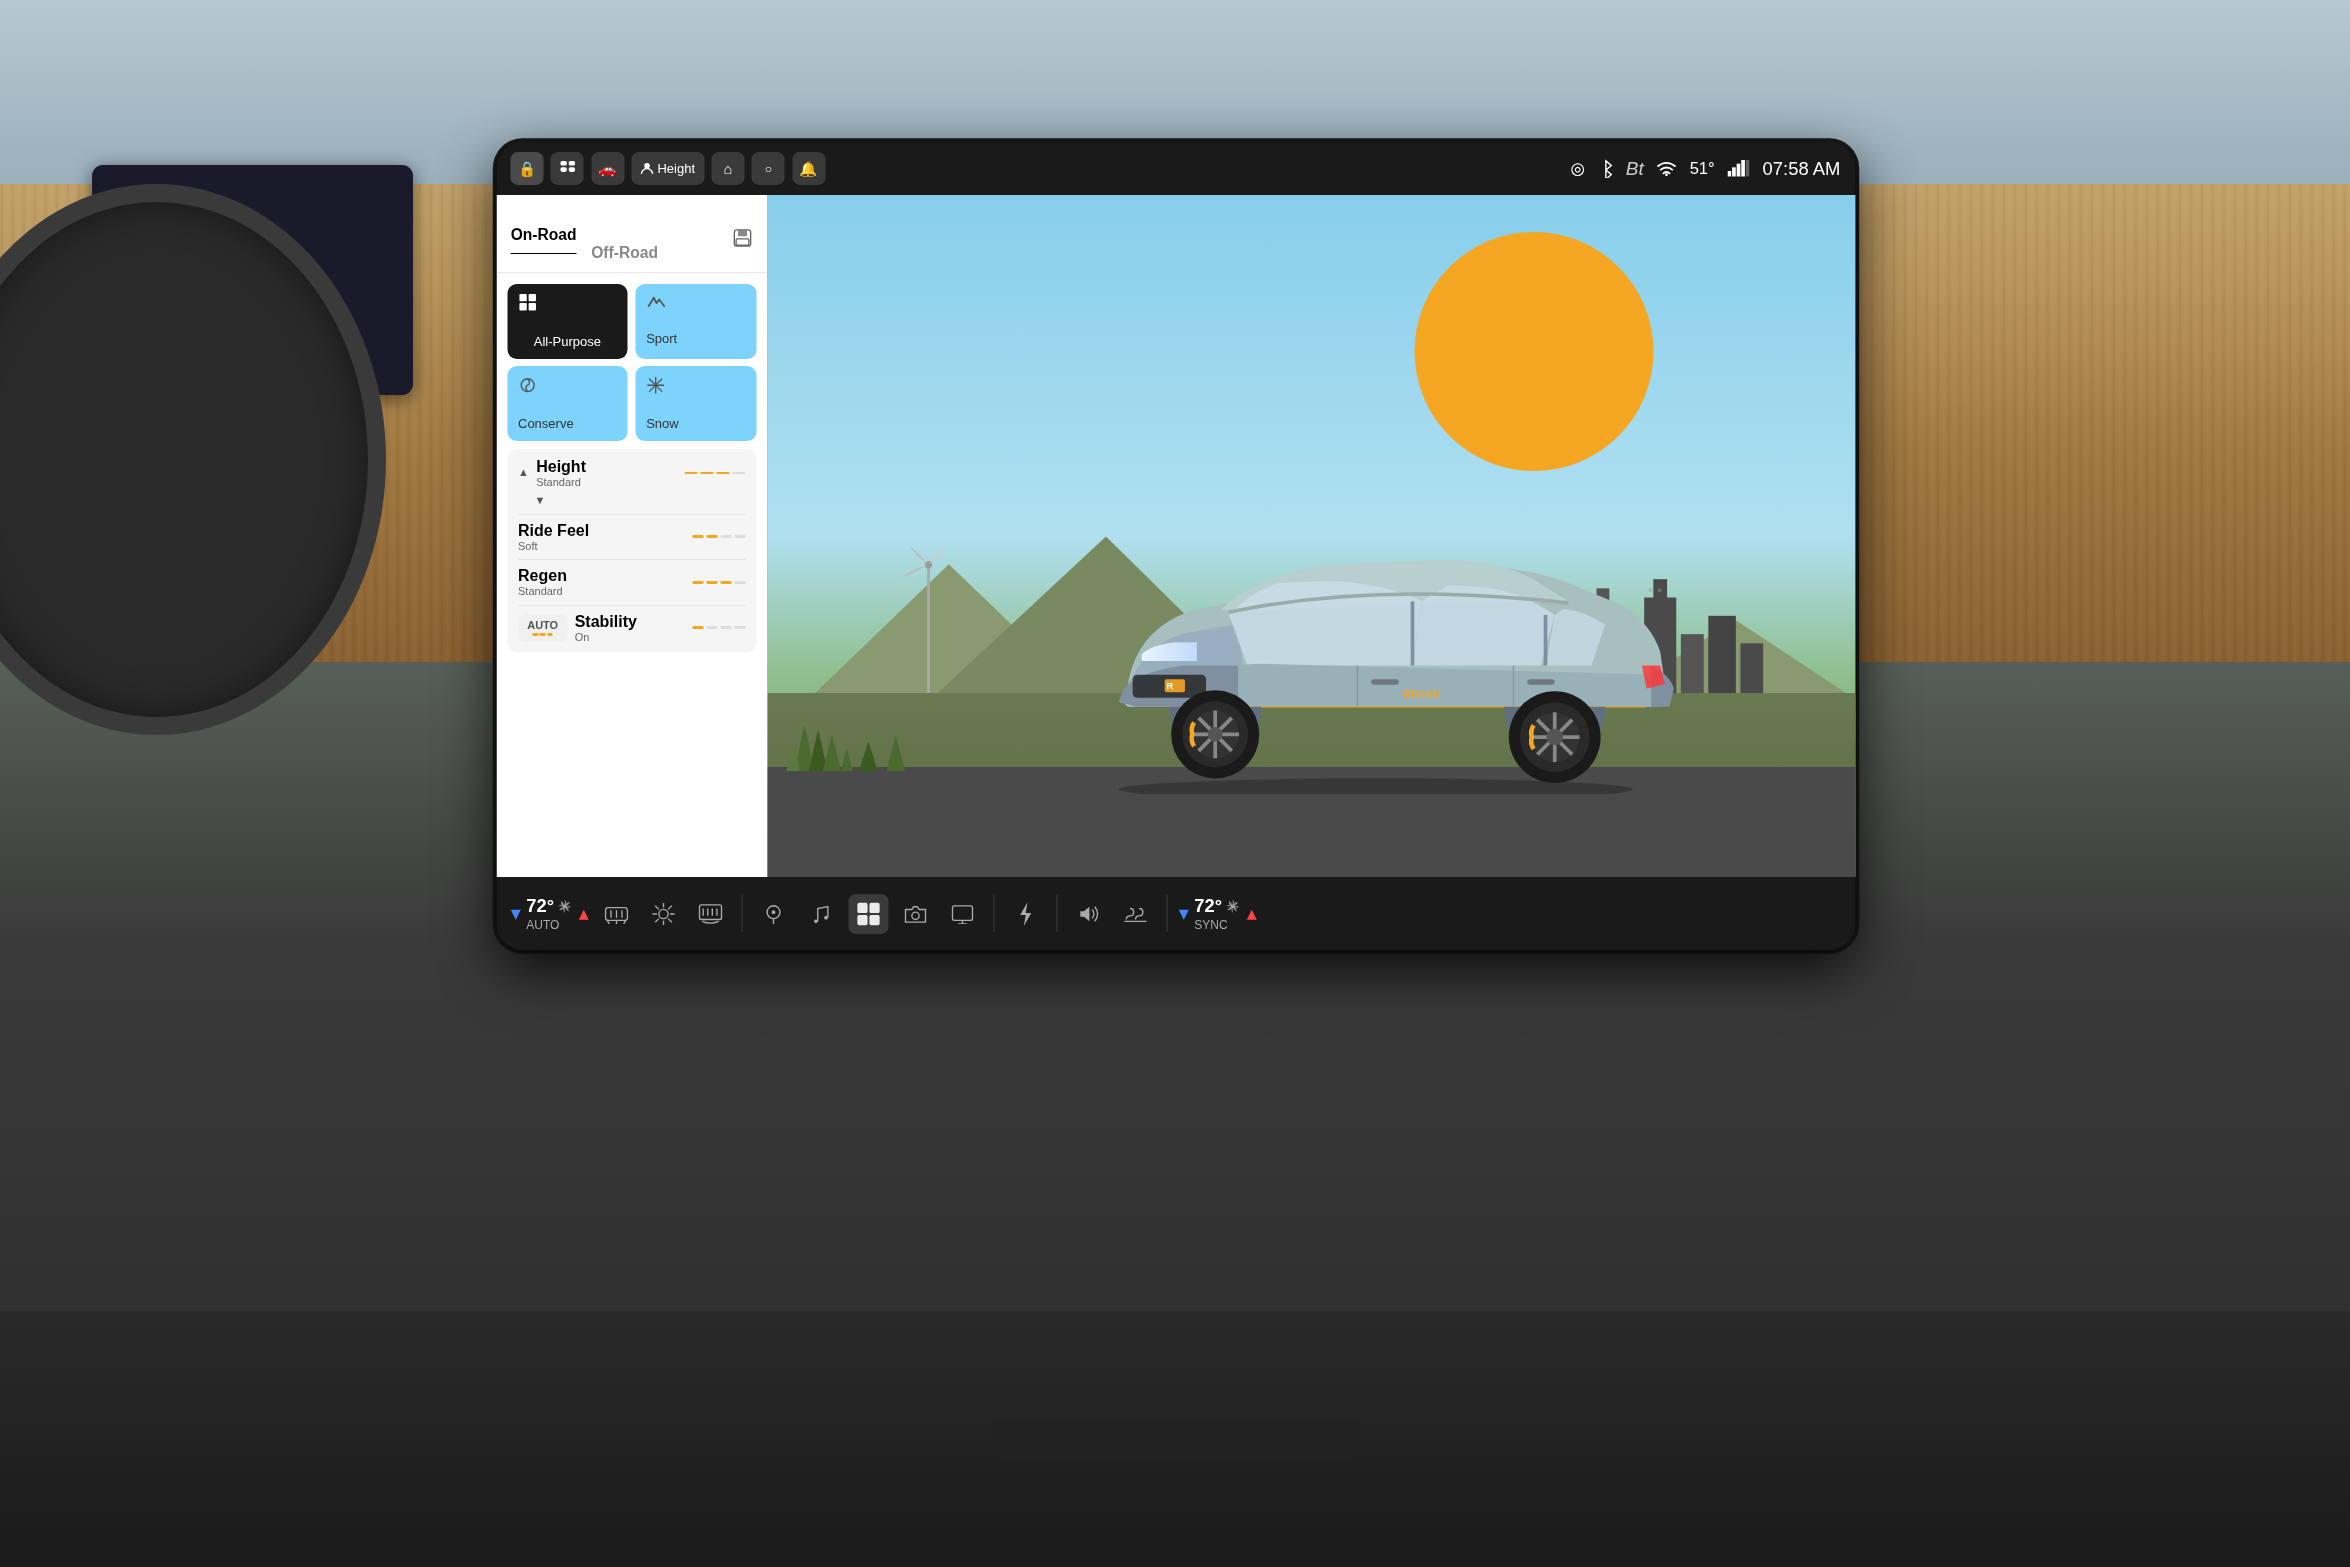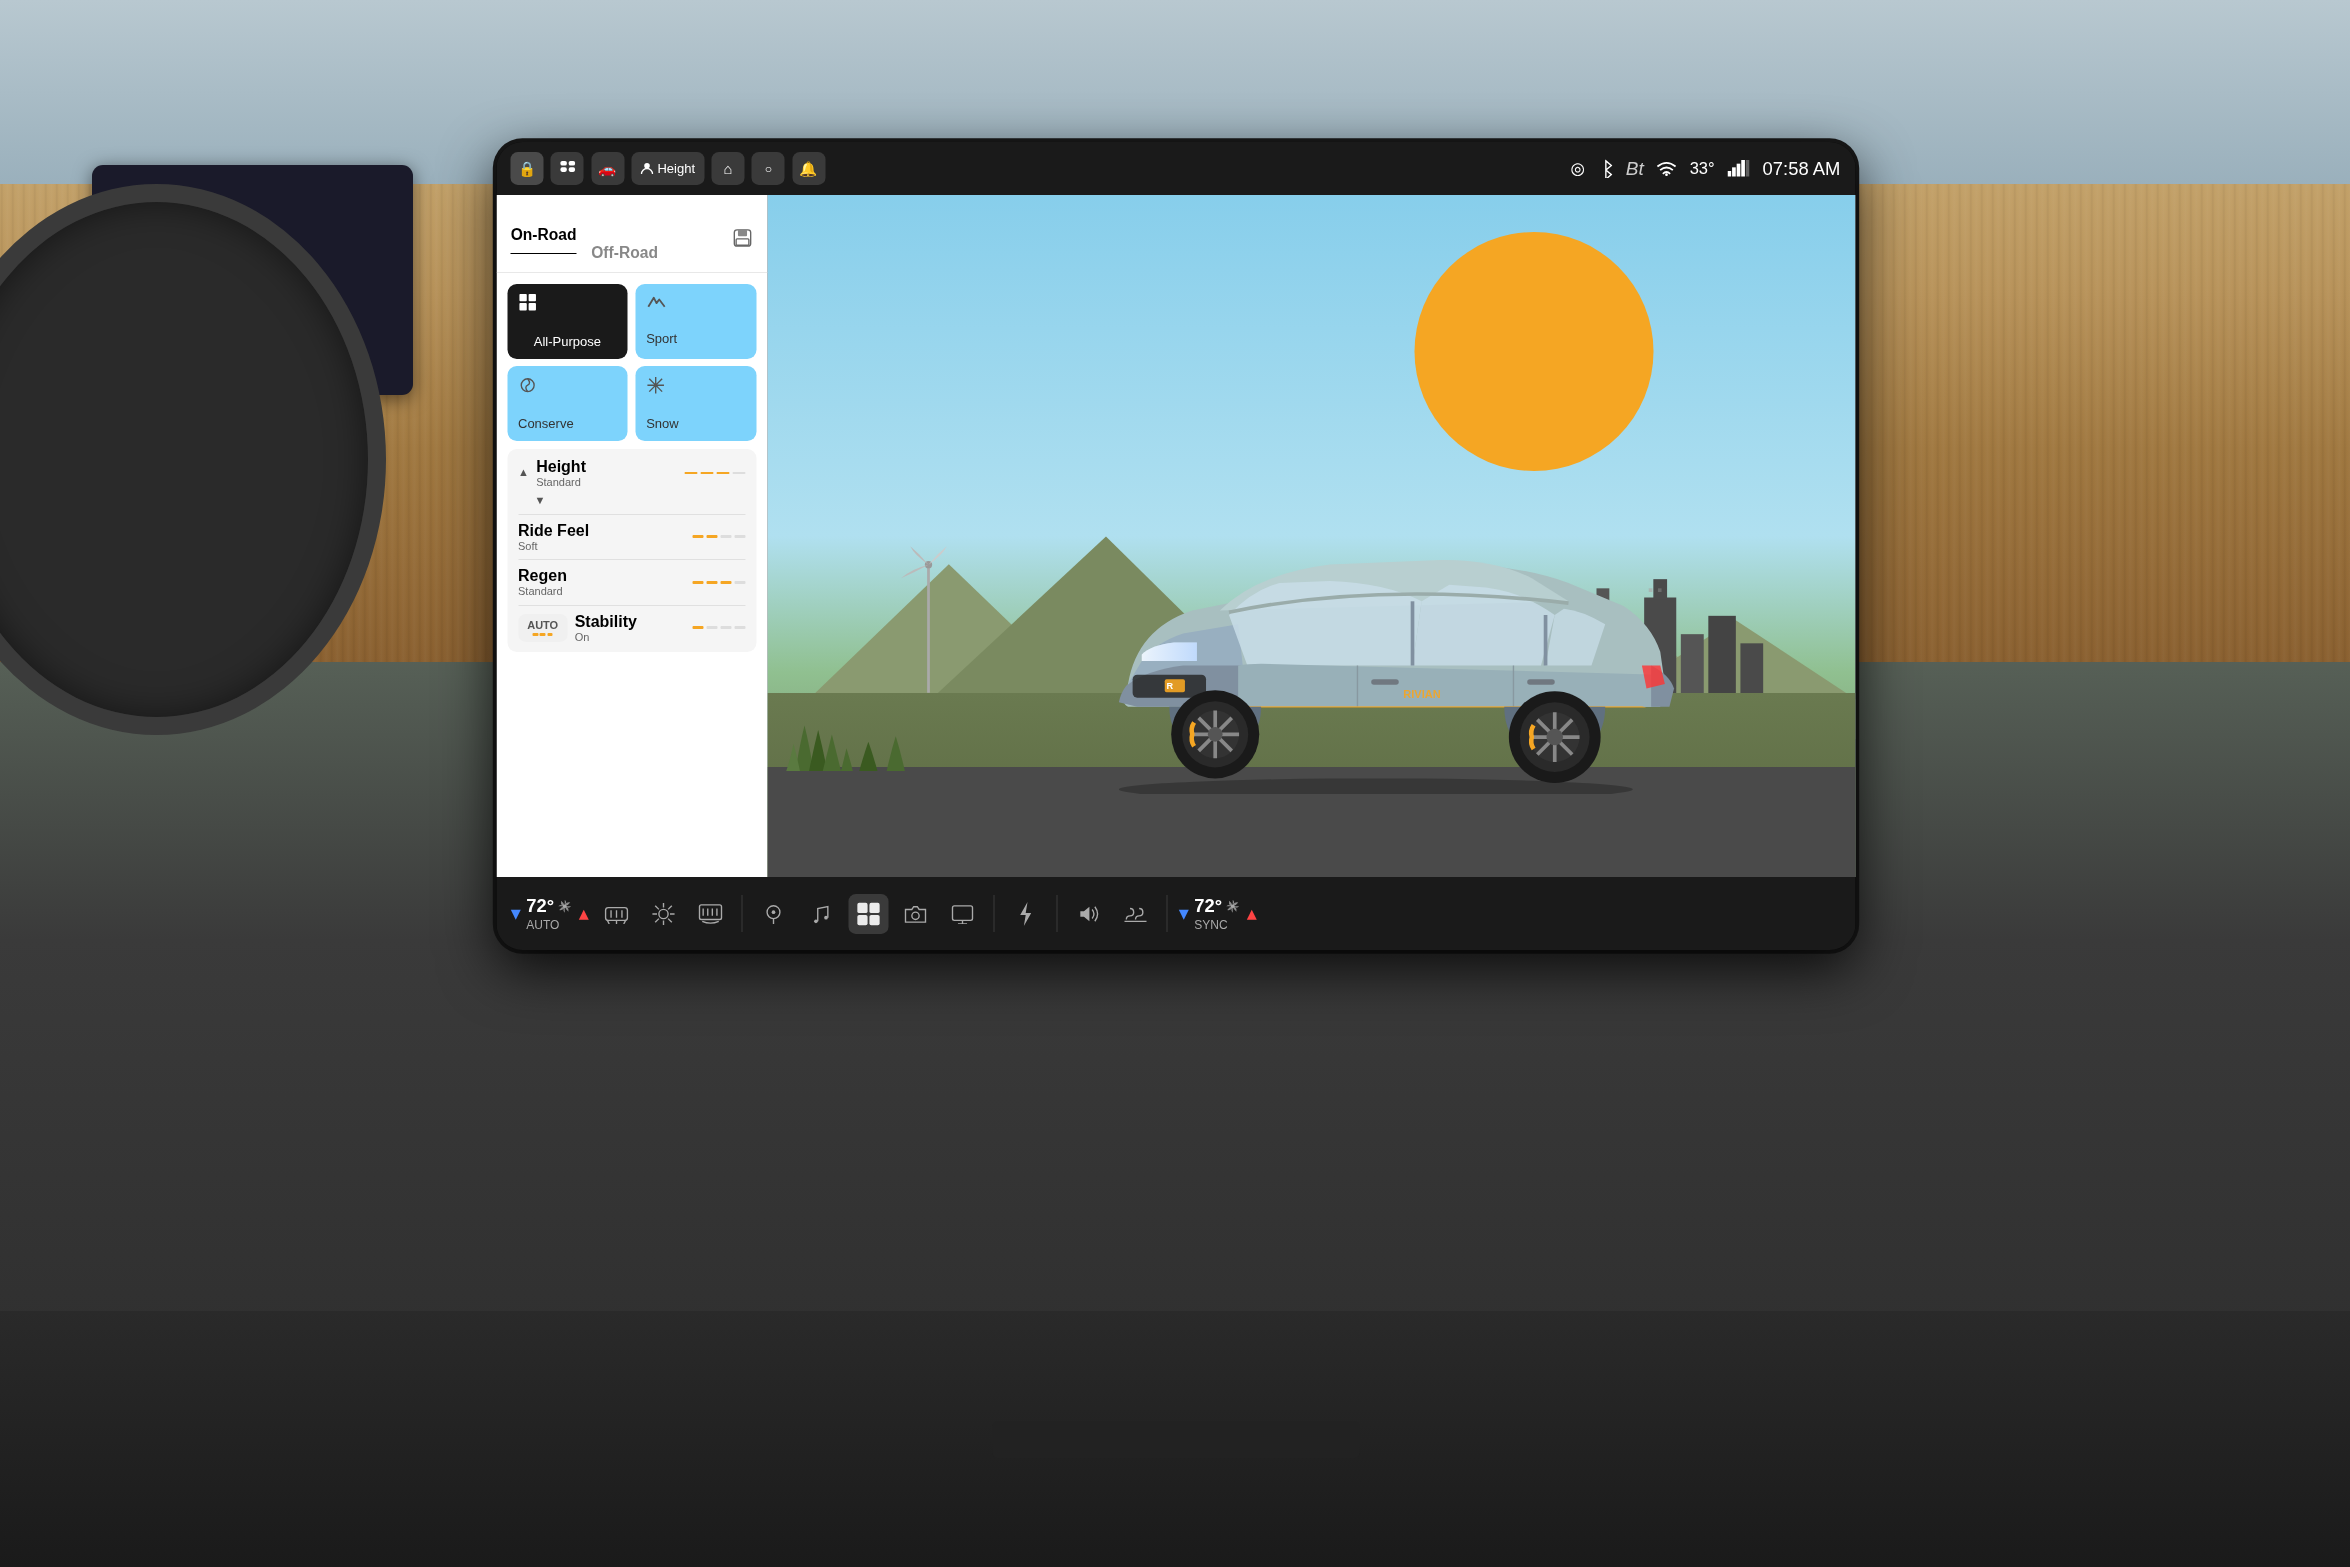--- a/index.html
+++ b/index.html
@@ -506,21 +506,21 @@
           <path d="M8 2l6 5-6 5V2zM8 12l6 5-6 5v-10z" stroke="white" fill="none" stroke-width="1.5"></path>
           <line x1="2" y1="7" x2="14" y2="7" stroke="white" stroke-width="0"></line>
         </svg>
         <span style="color:#ccc;font-size:19px;font-style:italic;">Bt</span>
         <svg width="20" height="14.7" viewBox="0 0 22 16" fill="none">
           <path d="M1 6 Q11 -2 21 6" stroke="white" stroke-width="2" fill="none"></path>
           <path d="M4 10 Q11 4 18 10" stroke="white" stroke-width="2" fill="none"></path>
           <path d="M7 14 Q11 10 15 14" stroke="white" stroke-width="2" fill="none"></path>
           <circle cx="11" cy="15" r="1.5" fill="white"></circle>
         </svg>
-        <span style="color:white;font-size:16.5px;">33°</span>
+        <span style="color:white;font-size:16.5px;">51°</span>
         <svg width="22" height="16.5" viewBox="0 0 24 18" fill="white">
           <rect x="0" y="12" width="4" height="6"></rect>
           <rect x="5" y="8" width="4" height="10"></rect>
           <rect x="10" y="4" width="4" height="14"></rect>
           <rect x="15" y="0" width="4" height="18"></rect>
           <rect x="20" y="0" width="4" height="18" opacity="0.3"></rect>
         </svg>
         <span class="status-time">07:58 AM</span>
       </div>
     </div>

